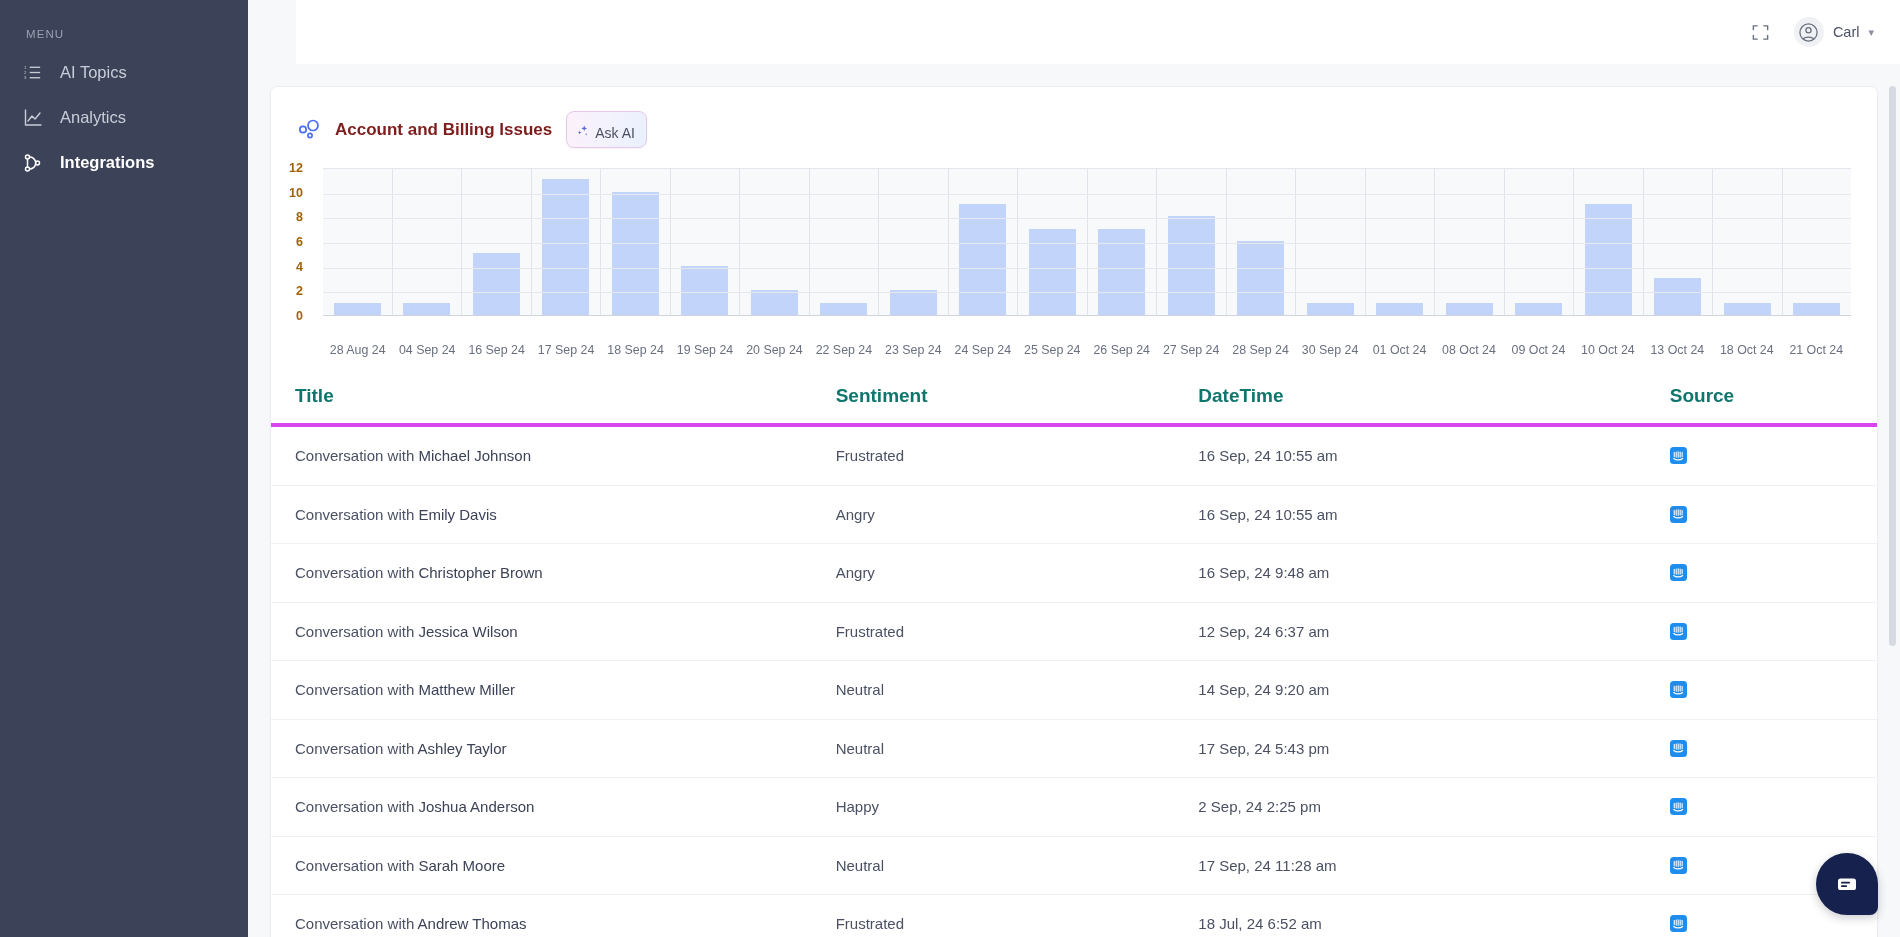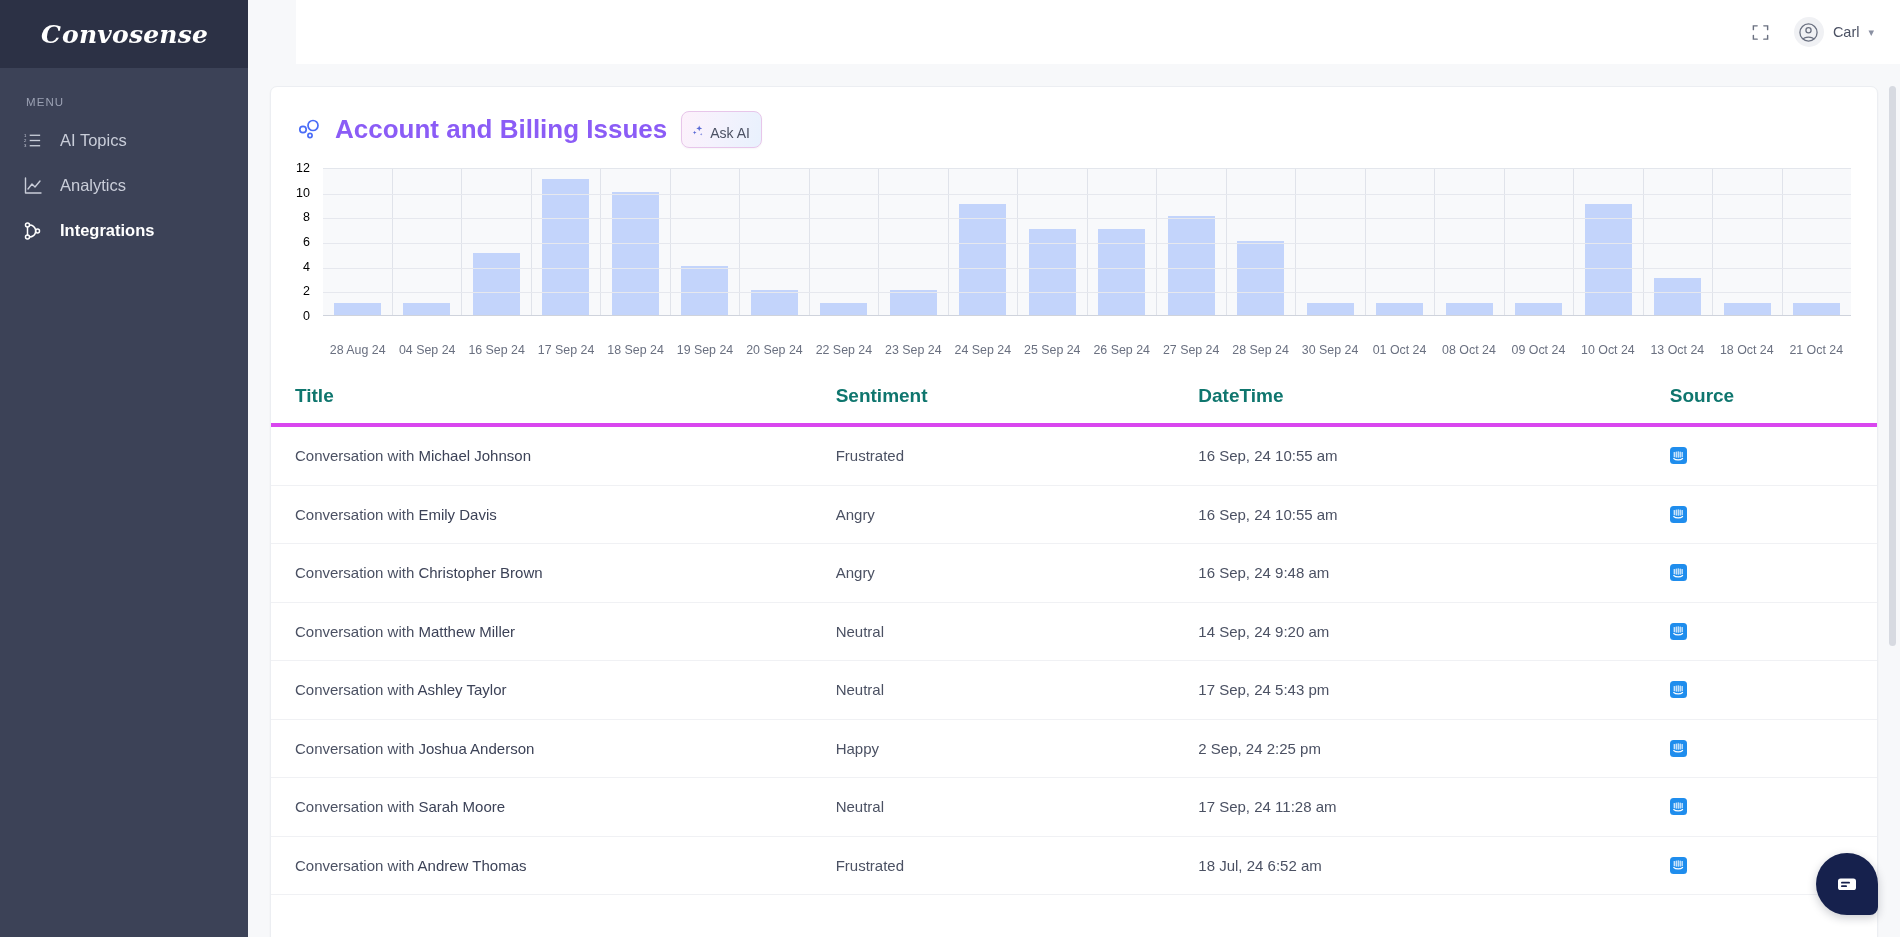--- a/index.html
+++ b/index.html
@@ -74,42 +74,42 @@
     box-shadow: 0 1px 2px rgba(16,24,40,.05);
     border: 1px solid #eceef2;
     min-height: 900px;
     padding: 0 0 0 0;
   }
   .card-head {
     display: flex; align-items: center; gap: 14px;
     padding: 24px 0 10px 24px;
   }
   .topic-icon { width: 26px; height: 26px; flex: 0 0 26px; }
-  .card-title { font-size: 26px; font-weight: bold; color: #8b5cf6; }
+  .card-title { font-size: 17px; font-weight: bold; color: #7f1d1d; }
   .ask-ai {
     display: inline-flex; align-items: center; gap: 5px;
     border: 1.4px solid #e7c6ea;
     background: linear-gradient(105deg,#fdf1fb 0%, #f4f2fd 45%, #e8f1fd 100%);
     border-radius: 8px; padding: 12px 11px 6px 9px;
     font-size: 14px; color: #4b5163; cursor: pointer;
     box-shadow: 0 1px 2px rgba(16,24,40,.04);
   }
 
   
   .chart-wrap { padding: 10px 26px 0 24px; }
   .chart {
     position: relative; height: 168px;
     display: flex;
   }
   .yaxis {
     width: 28px; flex: 0 0 28px; position: relative; height: 148px;
   }
   .yaxis span {
-    position: absolute; right: 13px; transform: translateY(-50%);
-    font-size: 12.5px; color: #000000;
+    position: absolute; right: 20px; transform: translateY(-50%);
+    font-size: 12.5px; color: #a16207; font-weight: bold;
   }
   .plot {
     flex: 1; position: relative; height: 148px;
     background: #f8f9fb;
     border-top: 1px solid #e3e6ec;
     border-bottom: 1px solid #cfd3dc;
   }
   .hline { position: absolute; left: 0; right: 0; height: 1px; background: #e6e8ee; }
   .bars {
     position: absolute; inset: 0; display: flex; align-items: flex-end;
@@ -172,23 +172,20 @@
     position: absolute; right: 4px; top: 22px; width: 7px; height: 560px;
     background: #d7dae1; border-radius: 4px;
   }
 </style>
 </head>
 <body>
 
 <div class="app">
 
   <aside class="sidebar">
-    <div class="logo-area">
-      <div class="logo"><span class="cap">C</span><span>onvosense</span></div>
-    </div>
     <div class="menu-label">MENU</div>
 
     <div class="nav-item">
       <span class="nav-ico">
         <svg width="19" height="19" viewBox="0 0 20 20" fill="none" stroke="#c9cdd9" stroke-width="1.4">
           <text x="0" y="6" font-size="4.5" fill="#c9cdd9" stroke="none">1</text>
           <line x1="6" y1="4.5" x2="17" y2="4.5"></line>
           <text x="0" y="11.5" font-size="4.5" fill="#c9cdd9" stroke="none">2</text>
           <line x1="6" y1="10" x2="17" y2="10"></line>
           <text x="0" y="17" font-size="4.5" fill="#c9cdd9" stroke="none">3</text>
@@ -433,20 +430,35 @@
                       <rect x="2" y="2.4" width="1.25" height="6.1" rx=".6"></rect>
                       <rect x="4.3" y="1.7" width="1.25" height="7.2" rx=".6"></rect>
                       <rect x="6.6" y="1.5" width="1.25" height="7.5" rx=".6"></rect>
                       <rect x="8.9" y="1.7" width="1.25" height="7.2" rx=".6"></rect>
                       <rect x="11.2" y="2.4" width="1.25" height="6.1" rx=".6"></rect>
                       <path d="M2 9.9 C4.4 12.1 10 12.1 12.4 9.9" stroke="#fff" stroke-width="1.25" fill="none" stroke-linecap="round"></path>
                     </svg>
                   </span></td>
               </tr>
               <tr>
+                <td class="c-title"><span>Conversation with </span><b>Jessica Wilson</b></td>
+                <td class="c-sent s-frustrated">Frustrated</td>
+                <td class="c-date">12 Sep, 24 6:37 am</td>
+                <td class="c-src"><span class="src-ico">
+                    <svg width="12" height="12" viewBox="0 0 14 14" fill="#fff">
+                      <rect x="2" y="2.4" width="1.25" height="6.1" rx=".6"></rect>
+                      <rect x="4.3" y="1.7" width="1.25" height="7.2" rx=".6"></rect>
+                      <rect x="6.6" y="1.5" width="1.25" height="7.5" rx=".6"></rect>
+                      <rect x="8.9" y="1.7" width="1.25" height="7.2" rx=".6"></rect>
+                      <rect x="11.2" y="2.4" width="1.25" height="6.1" rx=".6"></rect>
+                      <path d="M2 9.9 C4.4 12.1 10 12.1 12.4 9.9" stroke="#fff" stroke-width="1.25" fill="none" stroke-linecap="round"></path>
+                    </svg>
+                  </span></td>
+              </tr>
+              <tr>
                 <td class="c-title"><span>Conversation with </span><b>Matthew Miller</b></td>
                 <td class="c-sent s-neutral">Neutral</td>
                 <td class="c-date">14 Sep, 24 9:20 am</td>
                 <td class="c-src"><span class="src-ico">
                     <svg width="12" height="12" viewBox="0 0 14 14" fill="#fff">
                       <rect x="2" y="2.4" width="1.25" height="6.1" rx=".6"></rect>
                       <rect x="4.3" y="1.7" width="1.25" height="7.2" rx=".6"></rect>
                       <rect x="6.6" y="1.5" width="1.25" height="7.5" rx=".6"></rect>
                       <rect x="8.9" y="1.7" width="1.25" height="7.2" rx=".6"></rect>
                       <rect x="11.2" y="2.4" width="1.25" height="6.1" rx=".6"></rect>

